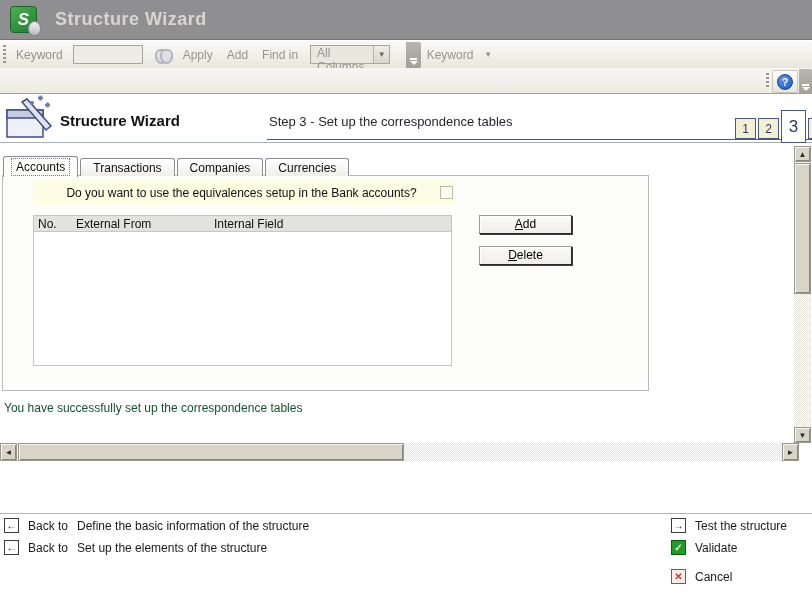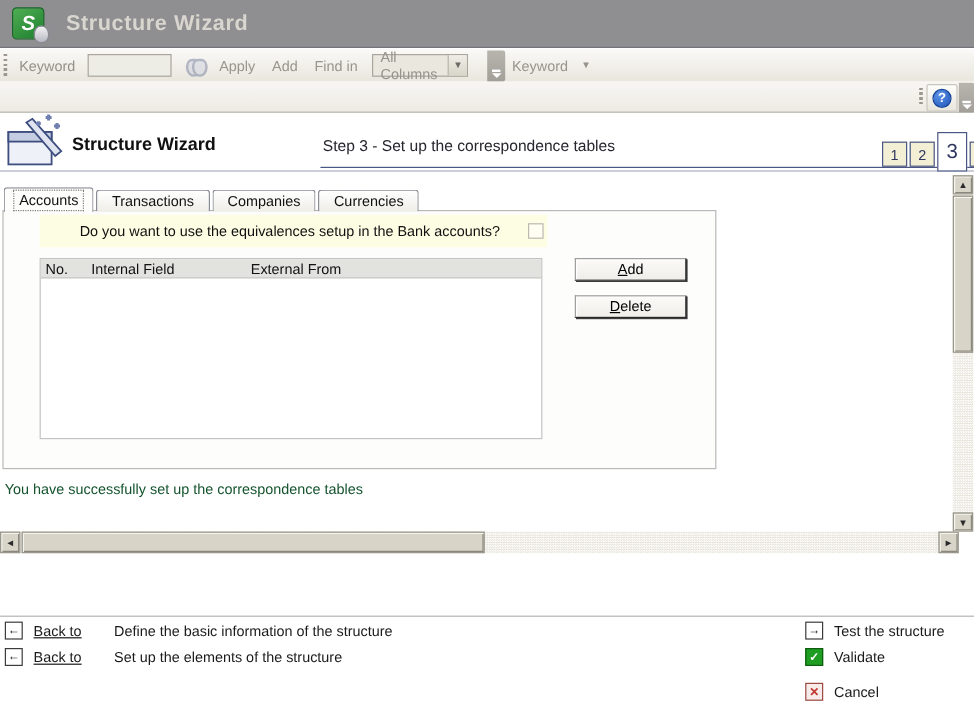--- a/index.html
+++ b/index.html
@@ -51,21 +51,21 @@
     background:#eeede5; border:1px solid #a9a69d;
   }
   .binoculars { width:18px; height:12px; margin:0 3px 0 6px; position:relative; opacity:.55; }
   .binoculars::before,.binoculars::after {
     content:""; position:absolute; top:0; width:9px; height:11px;
     border:2px solid #7d88a3; border-radius:40% 40% 50% 50%; background:#cfd4e0;
   }
   .binoculars::before{ left:0; } .binoculars::after{ right:0; }
   .tb-btn { margin:0 7px; color:#98958e; cursor:default; }
   .combo {
-    display:flex; align-items:center; height:19px; margin:0 5px;
+    display:flex; align-items:flex-start; height:19px; margin:0 5px;
     background:#e9e7de; border:1px solid #a9a69d; color:#96938c;
   }
   .combo .val { padding:0 6px; width:62px; }
   .combo .arrow-btn {
     width:16px; height:17px; background:linear-gradient(#efede6,#d8d5c9);
     border-left:1px solid #b6b3aa; display:flex; align-items:center; justify-content:center;
     color:#6d6a63; font-size:8px;
   }
   .gear { font-size:14px; color:#bbb8b0; margin:0 2px 0 10px; }
   .caret-down { font-size:8px; color:#96938c; margin-left:4px; }
@@ -123,21 +123,21 @@
     border:1px solid #8a8d96; border-bottom:none; border-radius:3px 3px 0 0;
     background:linear-gradient(#ffffff,#efeee7);
     display:flex; align-items:center; font-size:12px; color:#111;
   }
   .tab.active {
     height:21px; background:#fdfdfb; position:relative; top:1px; z-index:4; padding:0 8px;align-items:center;
   }
   .tab.active .focus { outline:1px dotted #7a7a7a; padding:1px 4px; }
   
   .panel {
-    position:absolute; left:2px; top:175px; width:595px; height:216px;
+    position:absolute; left:2px; top:175px; width:647px; height:216px;
     background:#fdfdfb; border:1px solid #b9b9b9; z-index:2;
   }
   .question-band {
     position:absolute; left:30px; top:3px; width:423px; height:27px;
     background:#fdfde3; display:flex; align-items:center; justify-content:center;
   }
   .question-band .q { margin-right:6px; color:#101010; }
   .q-checkbox {
     position:absolute; right:3px; top:7px; width:13px; height:13px;
     background:#fffef2; border:1px solid #bcb9ae;
@@ -182,21 +182,21 @@
   
   .footer-divider { position:absolute; left:0; top:513px; width:812px; height:1px; background:#b3b3b3; }
   .nav-row { position:absolute; display:flex; align-items:center; cursor:default; }
   .nav-icon {
     width:15px; height:15px; border:1px solid #3c3c3c; background:#ffffff;
     display:flex; align-items:center; justify-content:center;
     font-size:10px; color:#111; margin-right:9px; flex:none;
   }
   .nav-icon.green { background:#1f9c22; border-color:#0d5c10; color:#fff; font-weight:bold; font-size:10px; }
   .nav-icon.red { background:#f7ecea; border-color:#9c4a42; color:#c13a30; font-weight:bold; font-size:10px; }
-  .nav-row .pre { margin-right:27px;text-decoration:underline; }
+  .nav-row .pre { margin-right:9px; }
   .bl1{ left:4px; top:518px; } .bl2{ left:4px; top:540px; }
   .ar1{ left:671px; top:518px; } .ar2{ left:671px; top:540px; } .ar3{ left:671px; top:569px; }
 </style>
 </head>
 <body>
 
 <div class="titlebar">
   <div class="app-icon">
     <span>S</span>
     <span class="mouse"></span>
@@ -269,22 +269,22 @@
 </div>
 
 <div class="panel">
   <div class="question-band">
     <span class="q">Do you want to use the equivalences setup in the Bank accounts?</span>
     <span class="q-checkbox"></span>
   </div>
   <div class="grid">
     <div class="grid-header">
       <span class="c c0">No.</span>
+      <span class="c c2">External From</span>
       <span class="c c1">Internal Field</span>
-      <span class="c c2">External From</span>
       <span class="c c3">External To</span>
     </div>
   </div>
   <div class="btn btn-add">
     <span class="u">A</span><span>dd</span>
   </div>
   <div class="btn btn-del">
     <span class="u">D</span><span>elete</span>
   </div>
 </div>

